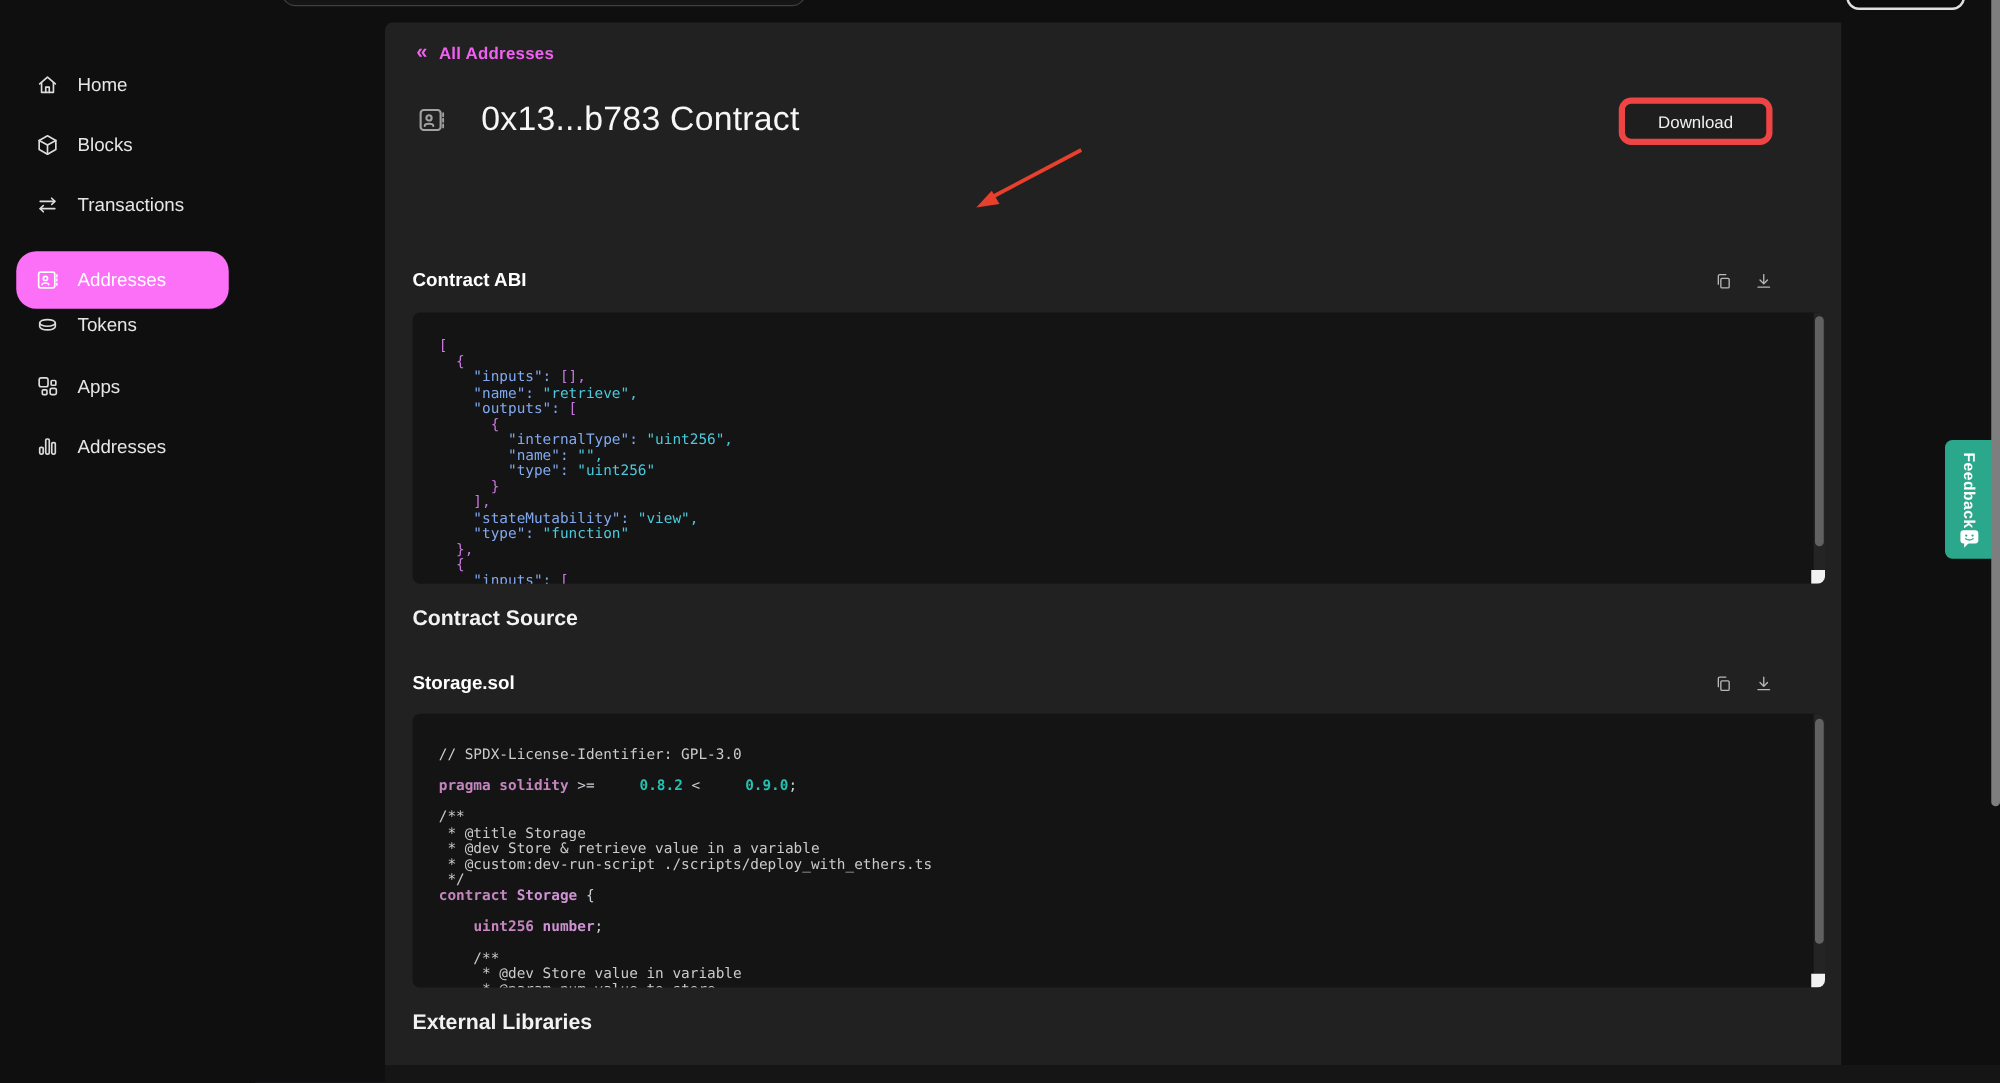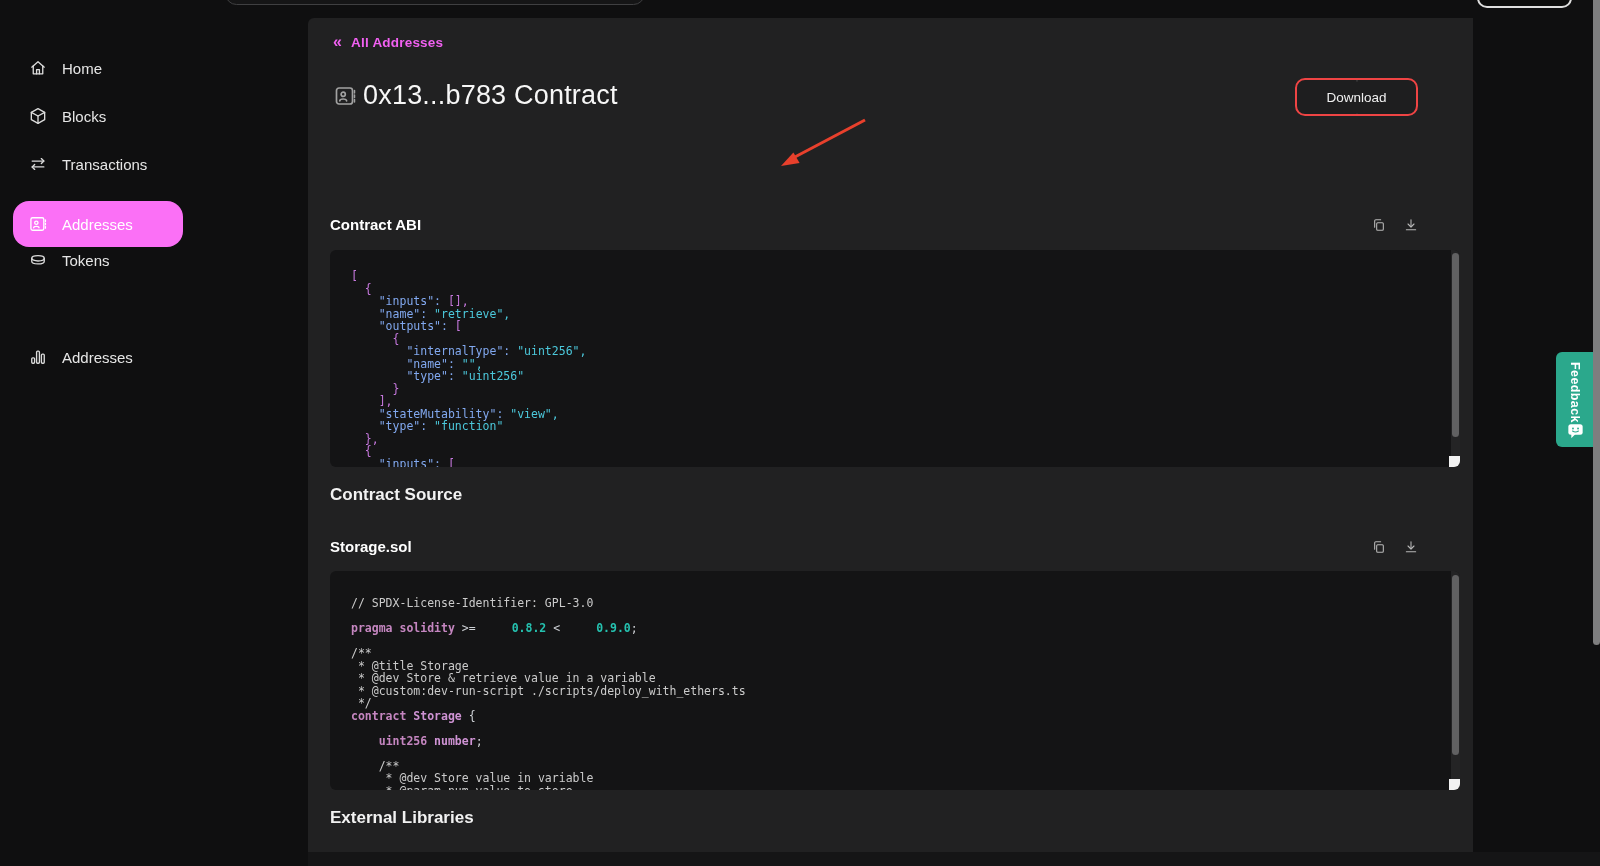--- a/index.html
+++ b/index.html
@@ -34,27 +34,27 @@
   .panel {
     position:absolute; left:308px; top:18px; width:1165px; height:834px;
     background:#212122; border-top-left-radius:6px;
   }
   .breadcrumb {
     position:absolute; left:25px; top:15px; height:18px;
     color:#f160f1; font-size:13.5px; font-weight:600; letter-spacing:.2px;
     display:flex; align-items:center; gap:9px; cursor:pointer;
   }
   .breadcrumb .laquo { font-size:16px; font-weight:700; }
-  .title-row { position:absolute; left:25px; top:62px; display:flex; align-items:center; gap:6px; }
+  .title-row { position:absolute; left:25px; top:62px; display:flex; align-items:center; gap:28px; }
   .title-row svg { width:24px; height:24px; stroke:#a2a2a2; fill:none; stroke-width:1.7;
     stroke-linecap:round; stroke-linejoin:round; }
   .page-title { font-size:27px; font-weight:500; color:#f7f7f7; letter-spacing:.2px; }
   .download-btn {
     position:absolute; left:987px; top:60px; width:123px; height:38px;
-    border:2px solid #ef4444; border-radius:10px; background:#1e1e1f;
+    border:5px solid #ef4444; border-radius:10px; background:#1e1e1f;
     display:flex; align-items:center; justify-content:center; gap:8px;
     color:#f0f0f0; font-size:13.5px; font-weight:500; cursor:pointer;flex-direction:column;
   }
   .download-btn svg { width:14px; height:14px; stroke:#e6e6e6; fill:none; stroke-width:1.8;
     stroke-linecap:round; stroke-linejoin:round; }
   .tabs { position:absolute; left:22px; top:119px; display:flex; gap:6px; }
   .tab {
     height:34px; border-radius:17px; border:1px solid #3e3e3f; background:transparent;
     color:#efefef; font-size:13px; font-weight:500; display:flex; align-items:center;
     justify-content:center; padding:0 18px; cursor:pointer; white-space:nowrap;
@@ -149,20 +149,29 @@
       <path d="M21 7 v2 M21 11 v2 M21 15 v2" stroke-width="1.4"></path>
     </svg>
     <span>Addresses</span>
   </div>
   <div class="side-item" style="top:237px">
     <svg viewBox="0 0 24 24">
       <ellipse cx="12" cy="10" rx="7.5" ry="3.2"></ellipse>
       <path d="M4.5 10 V13.5 C4.5 15.3 7.9 16.7 12 16.7 S19.5 15.3 19.5 13.5 V10"></path>
     </svg>
     <span>Tokens</span>
+  </div>
+  <div class="side-item" style="top:286px">
+    <svg viewBox="0 0 24 24">
+      <rect x="4" y="4" width="8.5" height="8.5" rx="2"></rect>
+      <rect x="15.5" y="6.5" width="4.5" height="4.5" rx="1"></rect>
+      <rect x="7" y="15.5" width="4.5" height="4.5" rx="1"></rect>
+      <rect x="14.5" y="14" width="6" height="6" rx="1.5"></rect>
+    </svg>
+    <span>Apps</span>
   </div>
   <div class="side-item" style="top:334px">
     <svg viewBox="0 0 24 24">
       <rect x="4.5" y="13" width="3.4" height="6.5" rx="1.2"></rect>
       <rect x="10.3" y="5" width="3.4" height="14.5" rx="1.2"></rect>
       <rect x="16.1" y="8.5" width="3.4" height="11" rx="1.2"></rect>
     </svg>
     <span>Addresses</span>
   </div>
 </nav>

